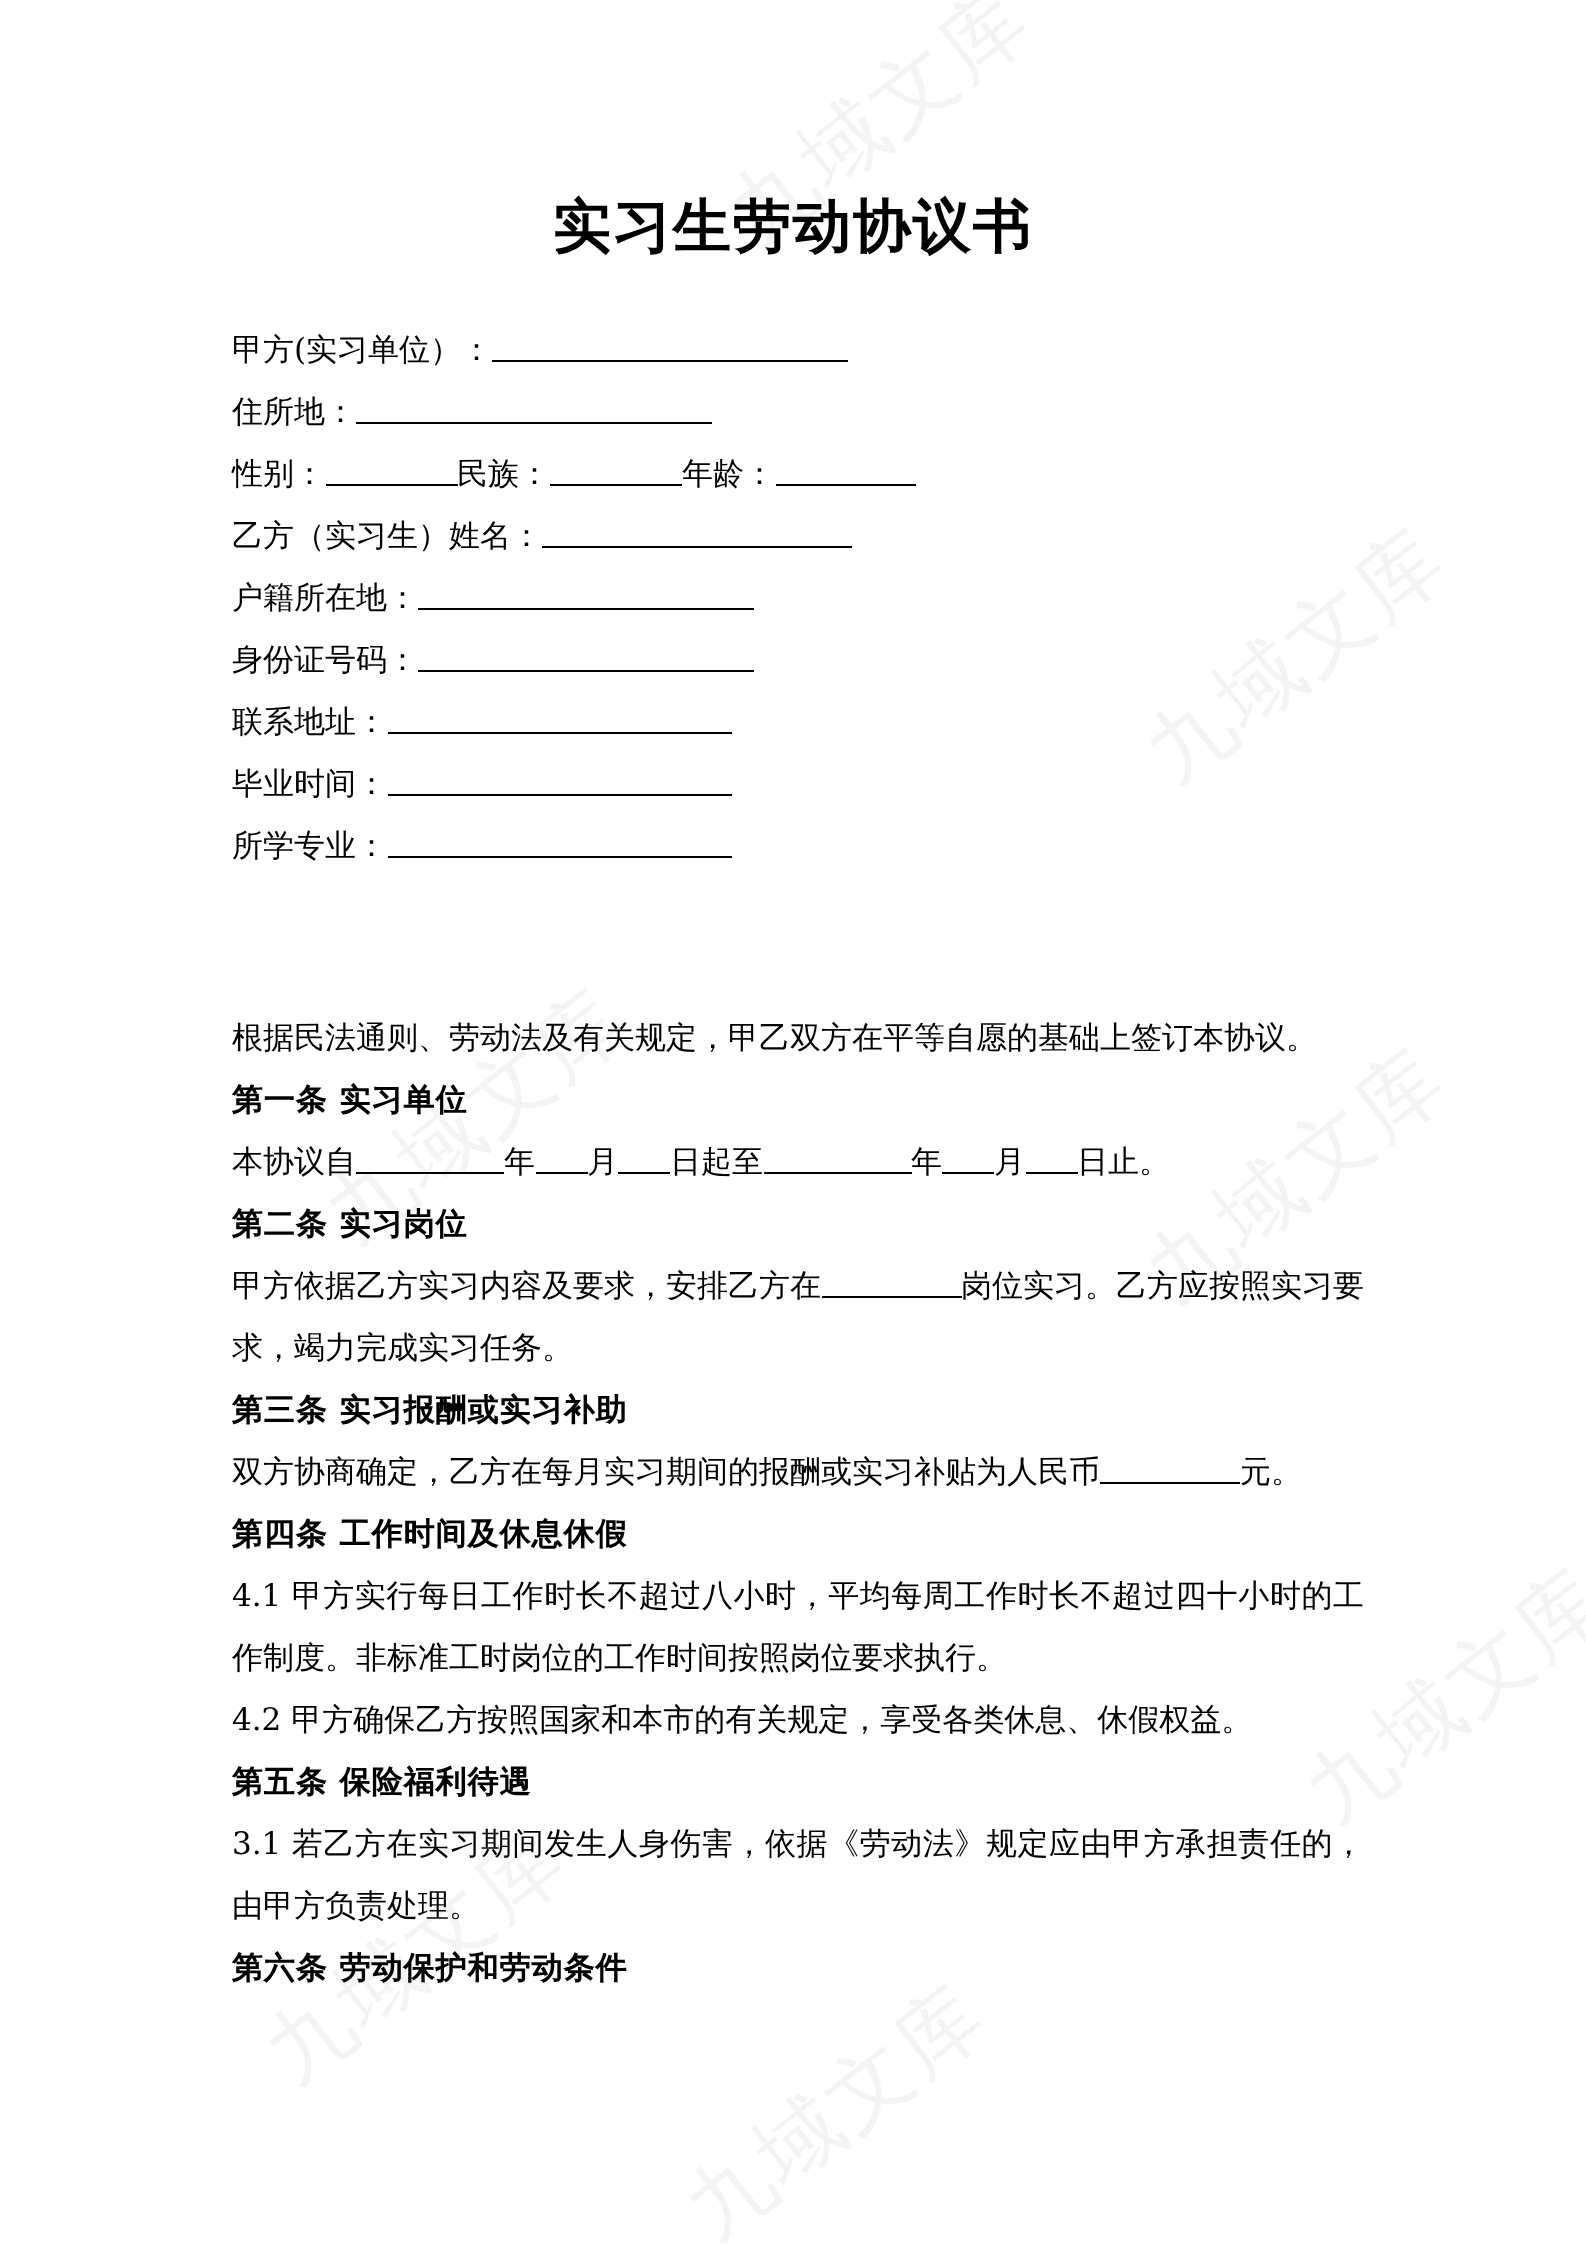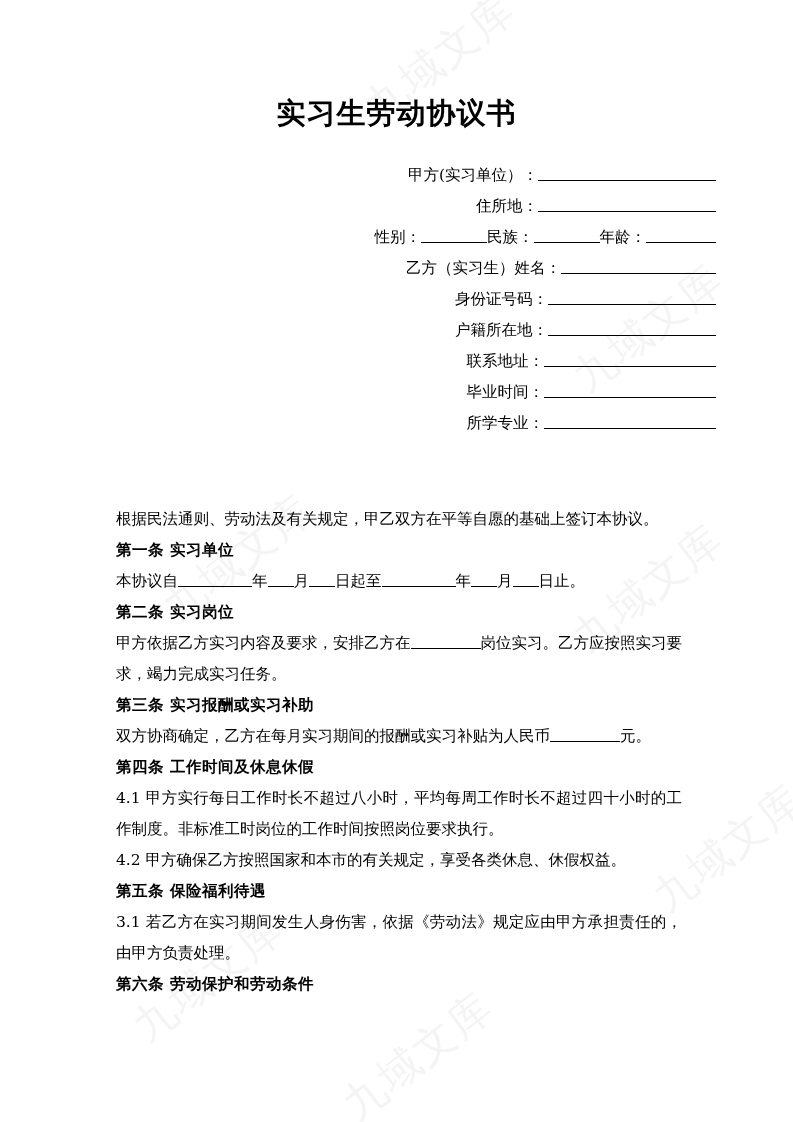--- a/index.html
+++ b/index.html
@@ -62,21 +62,20 @@
     font-size: 29px;
     letter-spacing: 1px;
     line-height: 34px;
   }
 
   .fields {
     position: absolute;
     left: 116px;
     top: 160px;
     width: 600px;
-    text-align: right;
   }
   .field-row {
     height: 31px;
     line-height: 31px;
     font-size: 15.5px;
     white-space: nowrap;
   }
   .field-label { }
   .blank {
     display: inline-block;
@@ -151,25 +150,25 @@
 
     <div class="field-row">
       <span class="field-label">性别：</span><span class="blank b-sm"></span><span class="field-label">民族：</span><span class="blank b-sm"></span><span class="field-label">年龄：</span><span class="blank b-xs"></span>
     </div>
 
     <div class="field-row">
       <span class="field-label">乙方（实习生）姓名：</span><span class="blank b-md"></span>
     </div>
 
     <div class="field-row">
+      <span class="field-label">户籍所在地：</span><span class="blank b-l2"></span>
+    </div>
+
+    <div class="field-row">
       <span class="field-label">身份证号码：</span><span class="blank b-l2"></span>
-    </div>
-
-    <div class="field-row">
-      <span class="field-label">户籍所在地：</span><span class="blank b-l2"></span>
     </div>
 
     <div class="field-row">
       <span class="field-label">联系地址：</span><span class="blank b-lg"></span>
     </div>
 
     <div class="field-row">
       <span class="field-label">毕业时间：</span><span class="blank b-lg"></span>
     </div>
 

